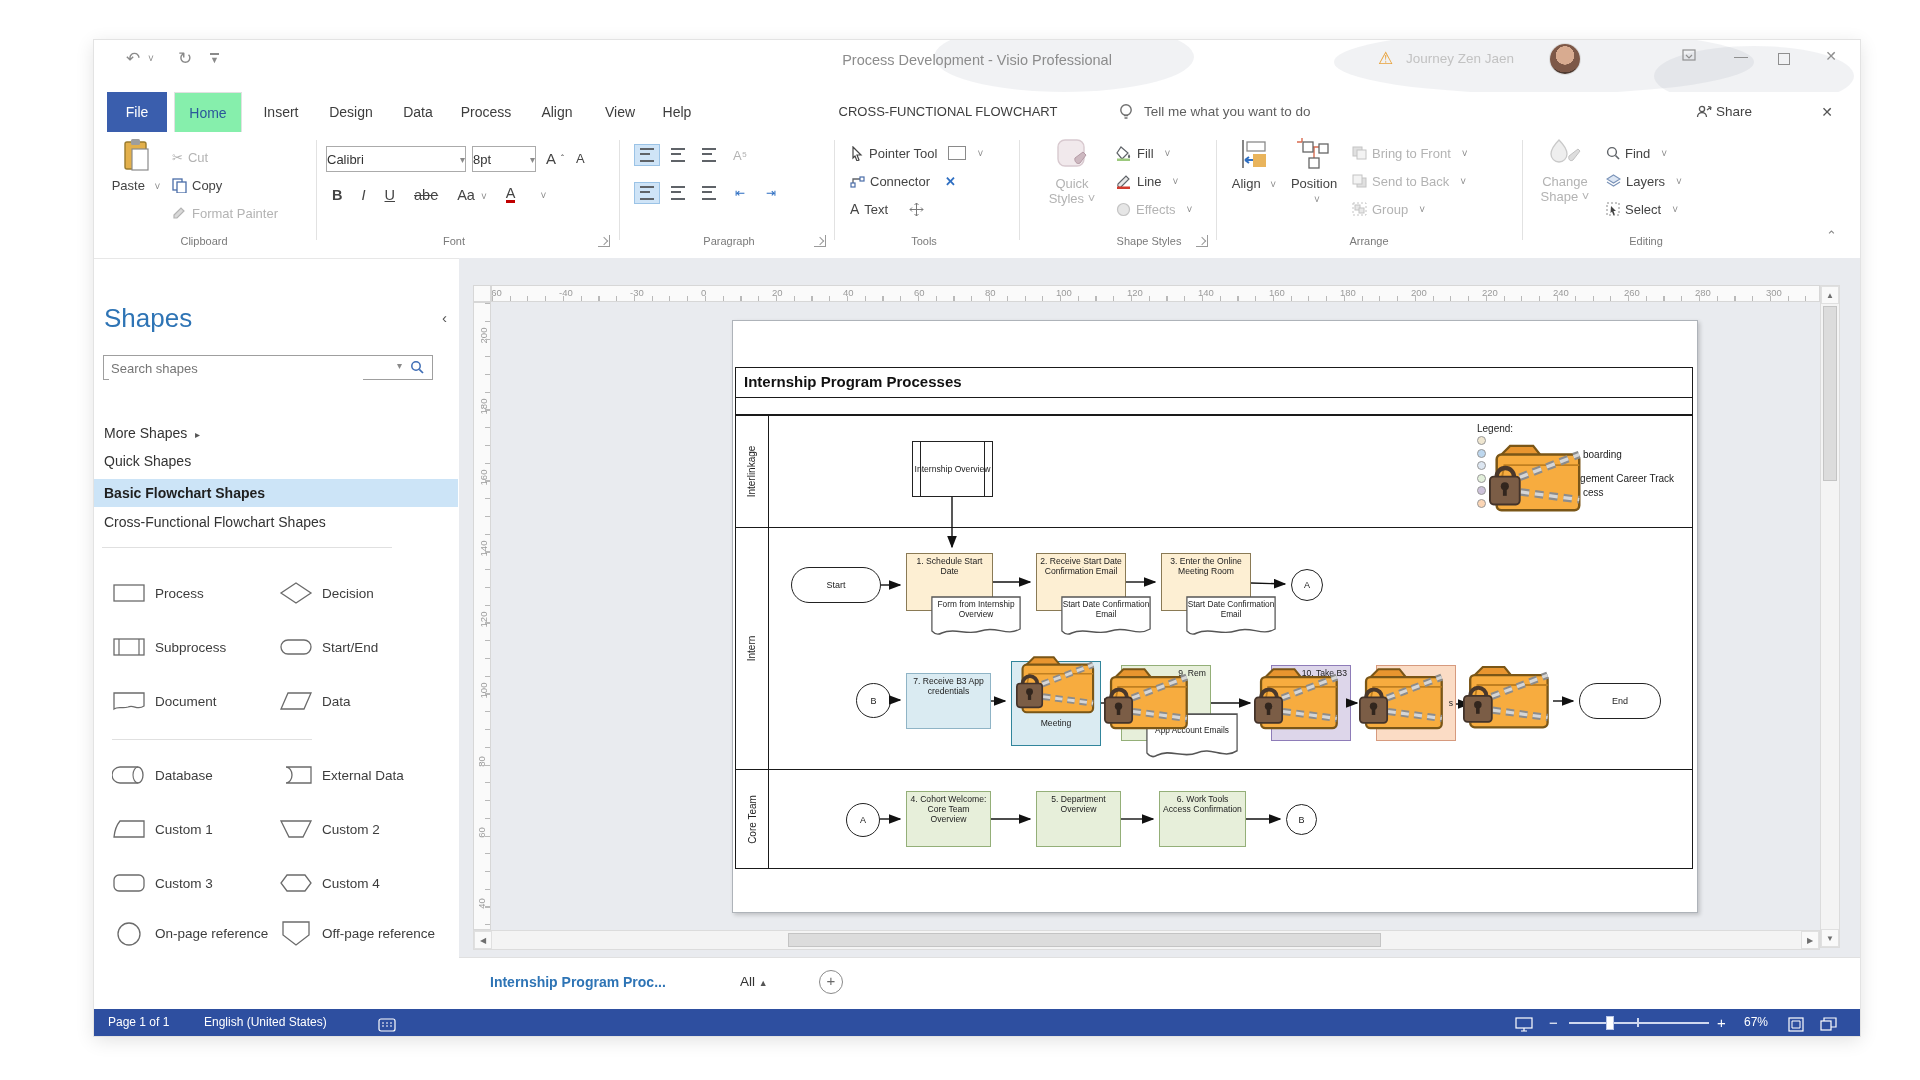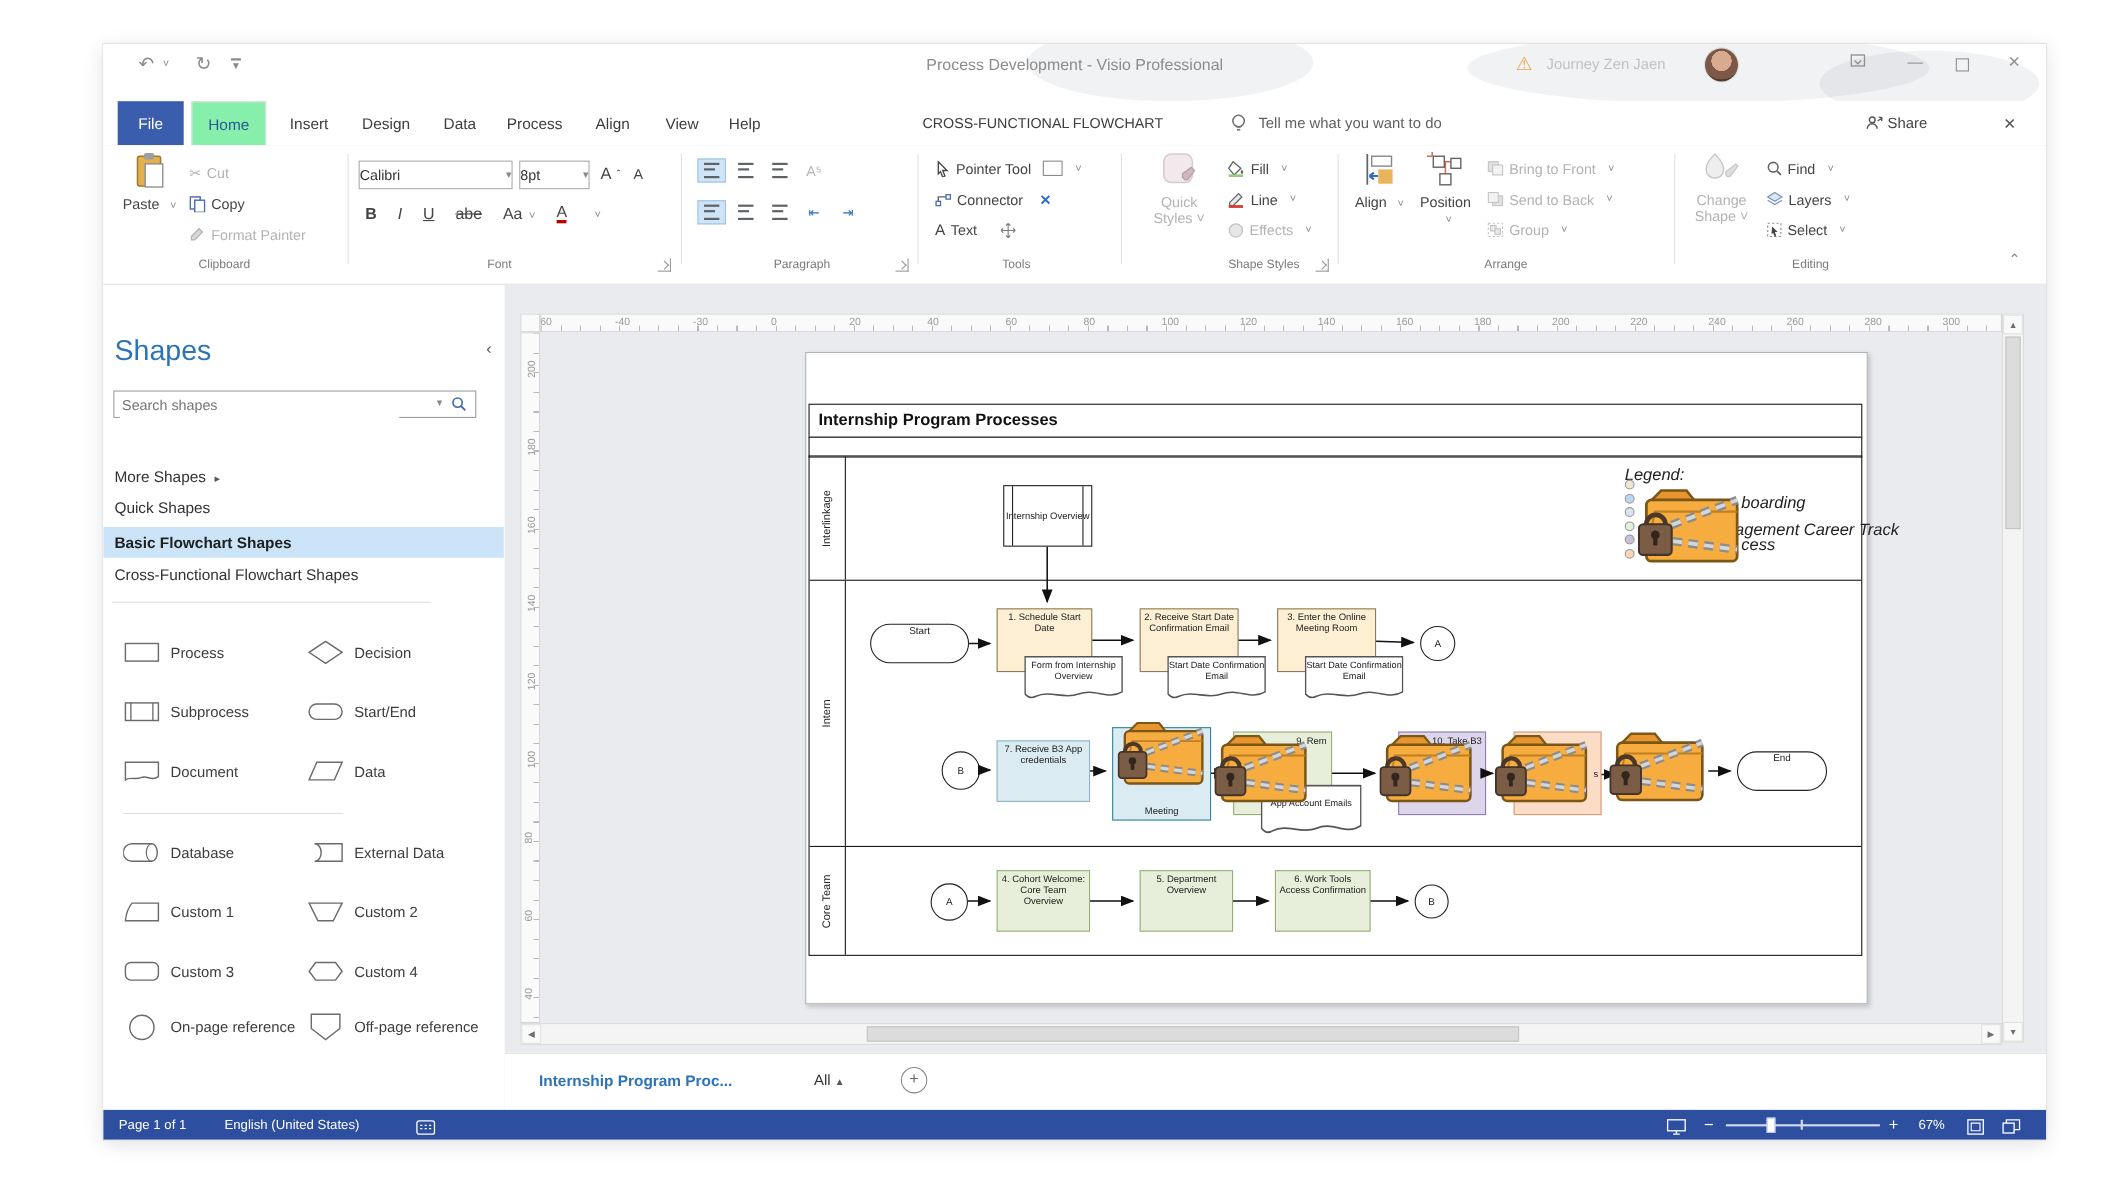--- a/index.html
+++ b/index.html
@@ -79,32 +79,32 @@
   #band-title{top:46px;height:31px;line-height:28px;font-weight:bold;font-size:15px;color:#111;padding-left:8px}
   #band-sep{top:75.6px;height:19px}
   #lanes{position:absolute;left:2px;top:93.2px;width:958px;height:455px;border:1.4px solid #1a1a1a;box-sizing:border-box}
   .lane{position:absolute;left:0;width:100%;border-bottom:1.4px solid #1a1a1a;box-sizing:border-box}
   .lanehdr{position:absolute;left:0;top:0;width:33px;height:100%;border-right:1.2px solid #1a1a1a;box-sizing:border-box;
     display:flex;align-items:center;justify-content:center}
   .lanehdr span{transform:rotate(-90deg);white-space:nowrap;font-size:10px;color:#222}
   
   .pbox{position:absolute;display:flex;align-items:flex-start;justify-content:center;text-align:center;
     font-size:8.6px;line-height:1.18;color:#222;border:1px solid #8a7a55;background:#FDEFD3;box-sizing:border-box;padding:2px;z-index:3}
-  .oval{position:absolute;background:#fff;border:1.3px solid #222;border-radius:20px;display:flex;align-items:flex-start;justify-content:center;font-size:9px;color:#222;box-sizing:border-box;z-index:3}
+  .oval{position:absolute;background:#fff;border:1.3px solid #222;border-radius:20px;display:flex;align-items:center;justify-content:center;font-size:9px;color:#222;box-sizing:border-box;z-index:3}
   .connc{position:absolute;background:#fff;border:1.2px solid #222;border-radius:50%;display:flex;align-items:center;justify-content:center;font-size:9px;color:#222;box-sizing:border-box;z-index:3}
   .subproc{position:absolute;background:#fff;border:1.3px solid #222;box-sizing:border-box;display:flex;align-items:center;justify-content:center;text-align:center;font-size:8.6px;color:#222;z-index:3}
   .subproc::before,.subproc::after{content:"";position:absolute;top:0;bottom:0;width:1.2px;background:#222}
   .subproc::before{left:7px}.subproc::after{right:7px}
   .doc{position:absolute;z-index:5}
   .doc svg{position:absolute;left:0;top:0;width:100%;height:100%}
   .doc-label{position:absolute;left:0;right:0;top:3px;text-align:center;font-size:8.3px;line-height:1.25;color:#222}
   .folder{position:absolute;z-index:6}
   #conn-svg{position:absolute;left:0;top:0;z-index:4}
   .ldot{position:absolute;left:0;width:9px;height:9px;border-radius:50%;border:1px solid #999;box-sizing:border-box}
-  .legtxt{position:absolute;font-size:15px;font-style:italic;color:#222;white-space:nowrap;z-index:3}
+  .legtxt{position:absolute;font-size:10px;color:#222;white-space:nowrap;z-index:3}
   
   #pagebar{position:absolute;left:365px;top:917px;width:1401px;height:52px;background:#fff;border-top:1px solid #e0e0e0}
   #active-page{position:absolute;left:31px;top:16px;font-size:14px;font-weight:bold;color:#2E74B5;border-bottom:2px solid transparent;cursor:pointer}
   #all-pages{position:absolute;left:281px;top:16px;font-size:13.5px;color:#333;cursor:pointer}
   #new-page{position:absolute;left:360px;top:12px;width:22px;height:22px;border:1.4px solid #8a8a8a;border-radius:50%;
     text-align:center;line-height:20px;font-size:15px;color:#6a6a6a;cursor:pointer}
   
   #statusbar{position:absolute;left:0;top:969px;width:1766px;height:27px;background:#2E4FA0;color:#fff;font-size:12px}
   .sb{position:absolute;top:0;height:27px;line-height:27px;cursor:pointer}
   #zoom-track{position:absolute;left:1475px;top:13px;width:140px;height:2px;background:#cfd8ef}
@@ -655,21 +655,21 @@
         <div class="doc-label">Start Date Confirmation Email</div>
         </div>
 
       <div class="connc" style="left:123px;top:362px;width:35px;height:35px">
           <span>B</span>
         </div>
       <div class="pbox" style="left:173px;top:352px;width:85px;height:56px;background:#DAEBF2;border-color:#8FB4C6">
           <span>7. Receive B3 App credentials</span>
         </div>
       <div class="pbox" style="left:278px;top:340px;width:90px;height:85px;background:#DAEBF2;border-color:#31859C;border-width:1.6px;align-items:flex-end">
-          <span style="margin-bottom:1px">Meeting</span>
+          <span style="margin-bottom:15px">Meeting</span>
         </div>
       <div class="pbox" style="left:388px;top:344px;width:90px;height:76px;background:#E7EFDA;border-color:#94AF78;align-items:flex-start;justify-content:flex-end;padding-right:4px">
           <span>9. Rem</span>
         </div>
       <div class="pbox" style="left:538px;top:344px;width:80px;height:76px;background:#DDD6EA;border-color:#8E7CB8;align-items:flex-start;justify-content:flex-end;padding-right:3px">
           <span>10. Take B3</span>
         </div>
       <div class="pbox" style="left:643px;top:344px;width:80px;height:76px;background:#FBDCC5;border-color:#D69A7E;align-items:center;justify-content:flex-end;padding-right:2px">
           <span>s</span>
         </div>

